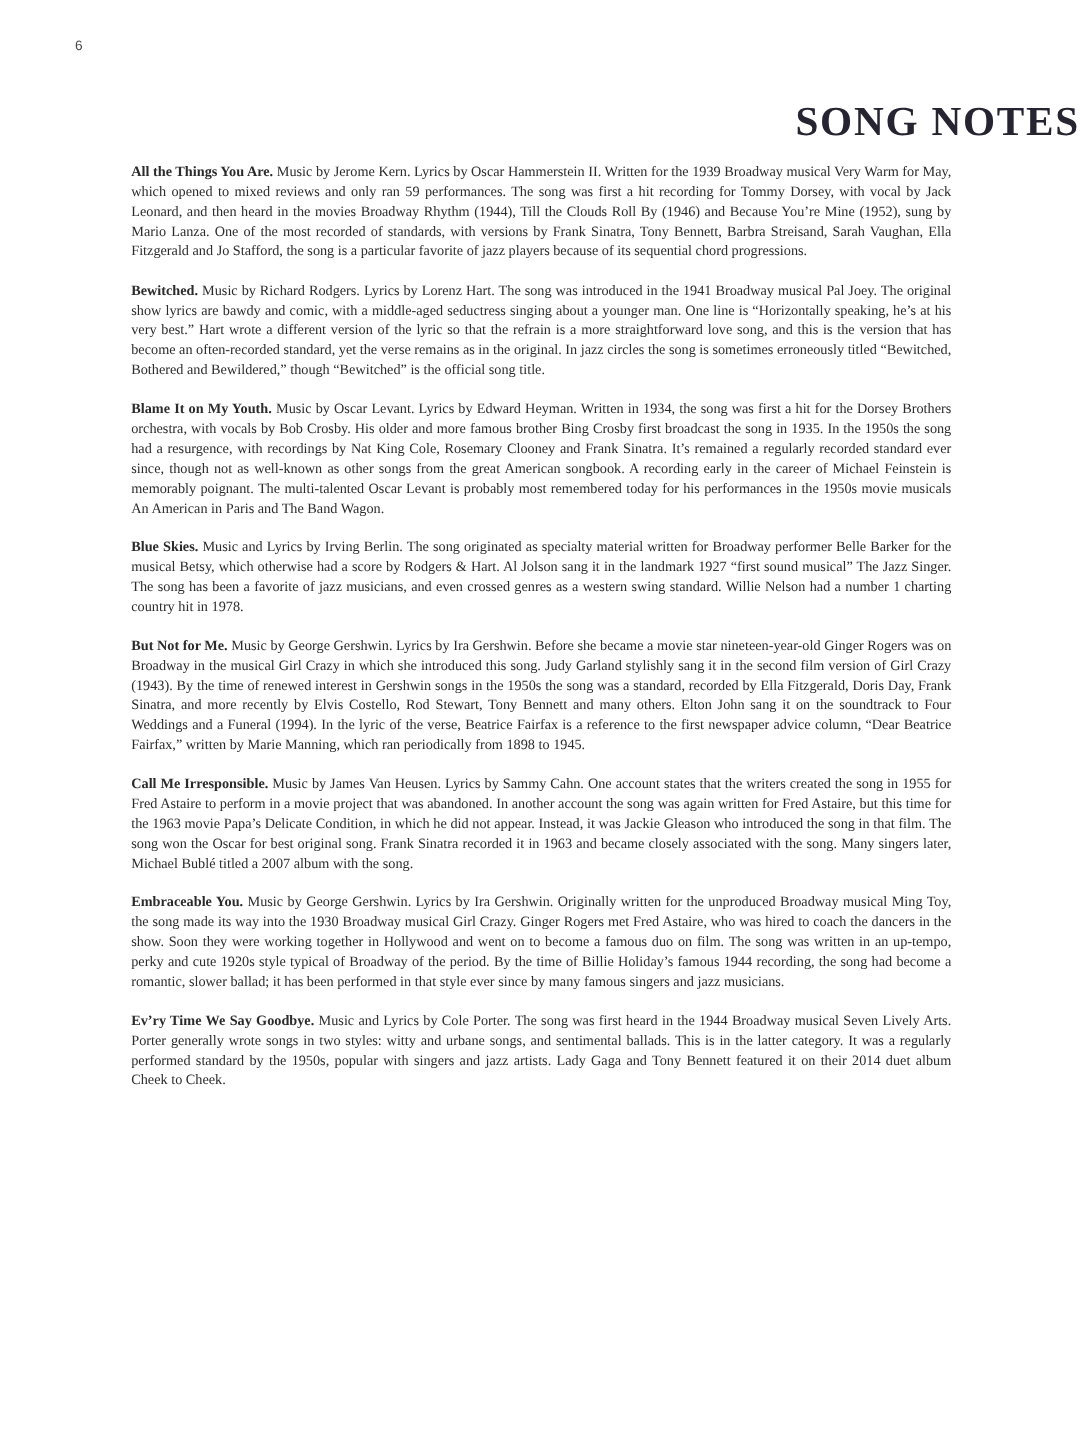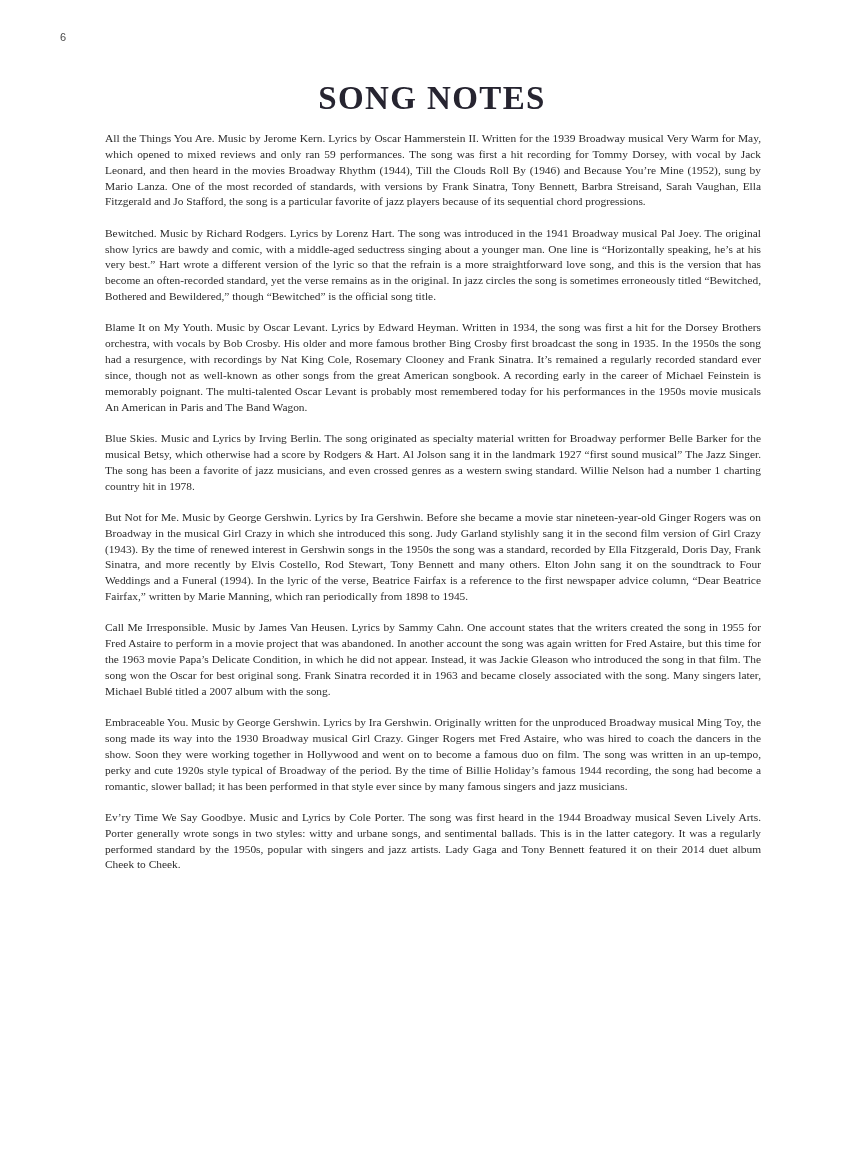--- a/index.html
+++ b/index.html
@@ -29,21 +29,21 @@
     font-family: "Liberation Sans", "DejaVu Sans", sans-serif;
     font-size: 11px;
     color: #4a4a4a;
     letter-spacing: 0.2px;
   }
   .page-title {
     position: absolute;
     left: 0;
     right: 0;
     top: 58px;
-    text-align: center;
+    text-align: right;
     font-family: "Liberation Serif", "DejaVu Serif", serif;
     font-weight: bold;
     font-size: 33px;
     letter-spacing: 1.4px;
     color: #262430;
   }
   .content {
     position: absolute;
     left: 105px;
     top: 131px;
@@ -55,21 +55,21 @@
     font-size: 11.4px;
     line-height: 15.85px;
     color: #2b2b2b;
     margin: 0 0 15.5px 0;
     hyphens: none;
   }
   .note:last-child {
     margin-bottom: 0;
   }
   .song-title {
-    font-weight: normal;
+    font-weight: bold;
   }
   .work-title {
   }
 </style>
 </head>
 <body>
 
 <div class="page">
 
   <div class="page-number">6</div>

